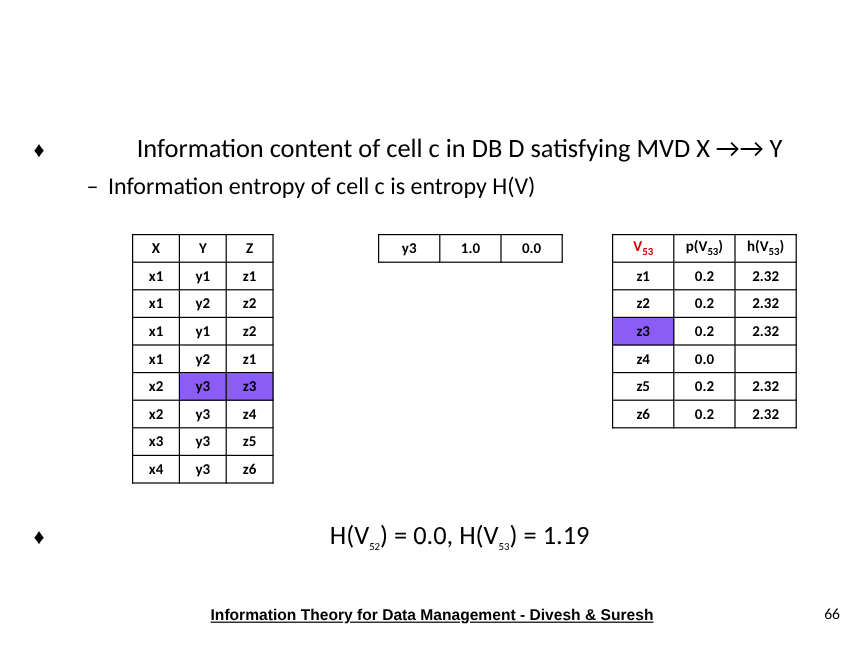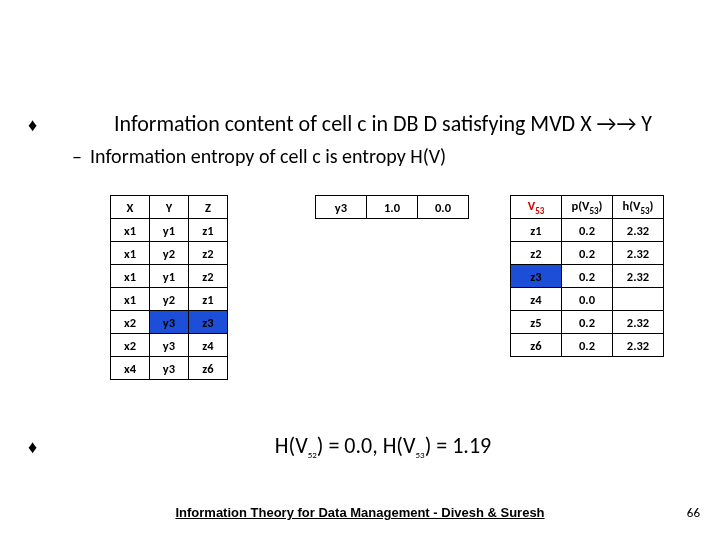--- a/index.html
+++ b/index.html
@@ -76,21 +76,21 @@
   table.data th, table.data td {
     border: 1px solid #000;
     text-align: center;
     font-weight: bold;
     padding: 0 2px;
     height: 22px;
     background: #fff;
   }
   table.data th { background: #fff; }
   table.data .red-text { color: #d20000; }
-  table.data .yellow-bg { background: #1d4ed8; }
+  table.data .yellow-bg { background: #8b5cf6; }
   .subsc { font-size: 9px; vertical-align: sub; }
   .table1 { left: 110px; top: 0; }
   .table1 th, .table1 td { width: 34px; }
   .table2 { left: 315px; top: 0; }
   .table2 th, .table2 td { width: 46px; }
   .table3 { left: 510px; top: 0; }
   .table3 th, .table3 td { width: 46px; }
   .bottom-bullet {
     position: absolute;
     left: 0;
@@ -167,20 +167,25 @@
             <td>x2</td>
             <td class="yellow-bg">y3</td>
             <td class="yellow-bg">z3</td>
           </tr>
           <tr>
             <td>x2</td>
             <td>y3</td>
             <td>z4</td>
           </tr>
           <tr>
+            <td>x3</td>
+            <td>y3</td>
+            <td>z5</td>
+          </tr>
+          <tr>
             <td>x4</td>
             <td>y3</td>
             <td>z6</td>
           </tr>
         </tbody>
       </table>
     <table class="data table2">
         <tbody>
           <tr>
             <td>y3</td>

